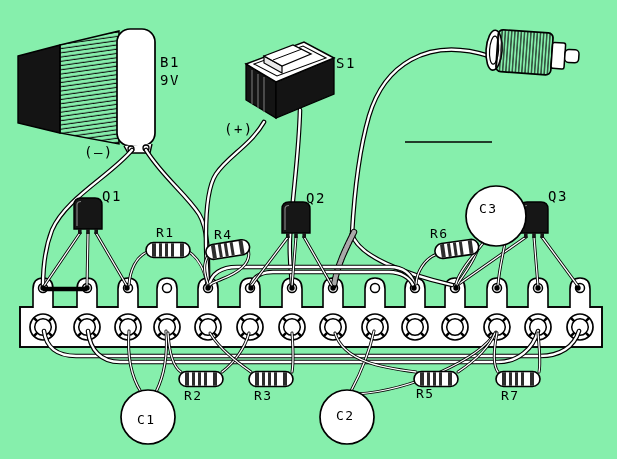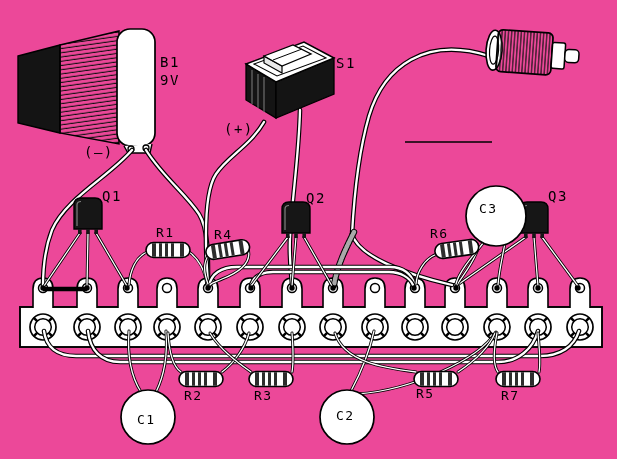--- a/index.html
+++ b/index.html
@@ -1,16 +1,16 @@
 <!DOCTYPE html>
 <html><head>
 <meta charset="utf-8">
 <style>
   html,body{margin:0;padding:0;background:#fff;}
-  .stage{position:relative;width:617px;height:459px;background:#ec4899;overflow:hidden;}
+  .stage{position:relative;width:617px;height:459px;background:#86efac;overflow:hidden;}
   svg{position:absolute;left:0;top:0;}
   
   .wo{fill:none;stroke:#000;stroke-width:4.6;stroke-linecap:round;}
   .wi{fill:none;stroke:#fff;stroke-width:2.3;stroke-linecap:round;}
   
   .lo{fill:none;stroke:#000;stroke-width:3;stroke-linecap:round;}
   .li{fill:none;stroke:#fff;stroke-width:1.3;stroke-linecap:round;}
   
   .bo{fill:none;stroke:#000;stroke-width:6.4;stroke-linecap:round;}
   .bi{fill:none;stroke:#a9a9a9;stroke-width:4.4;stroke-linecap:round;stroke-dasharray:2 1.8;}

